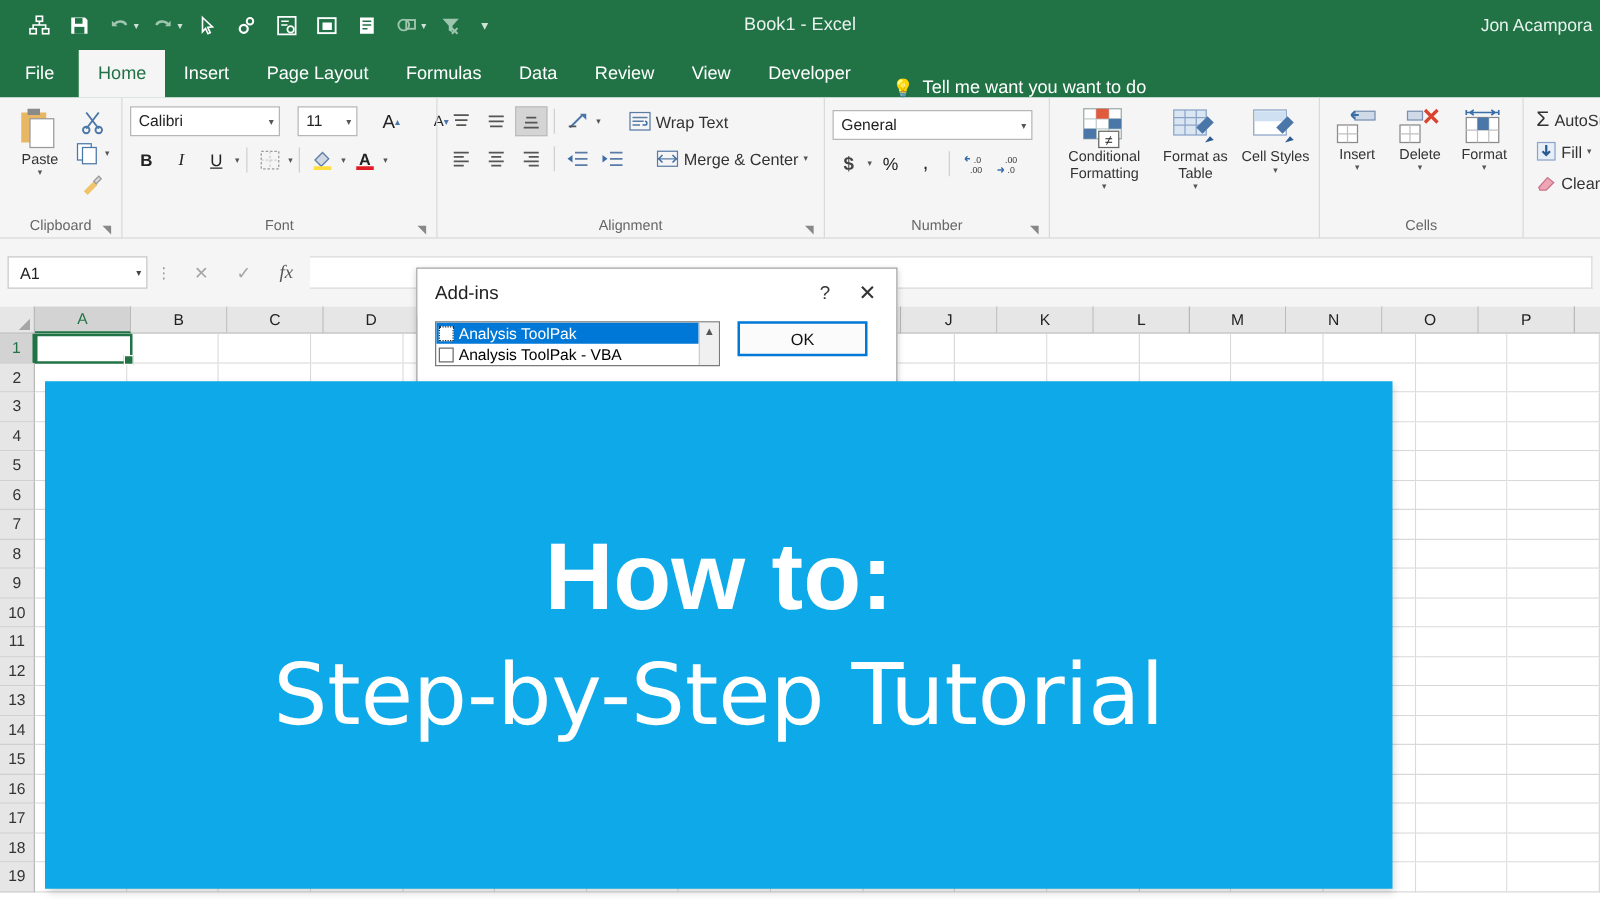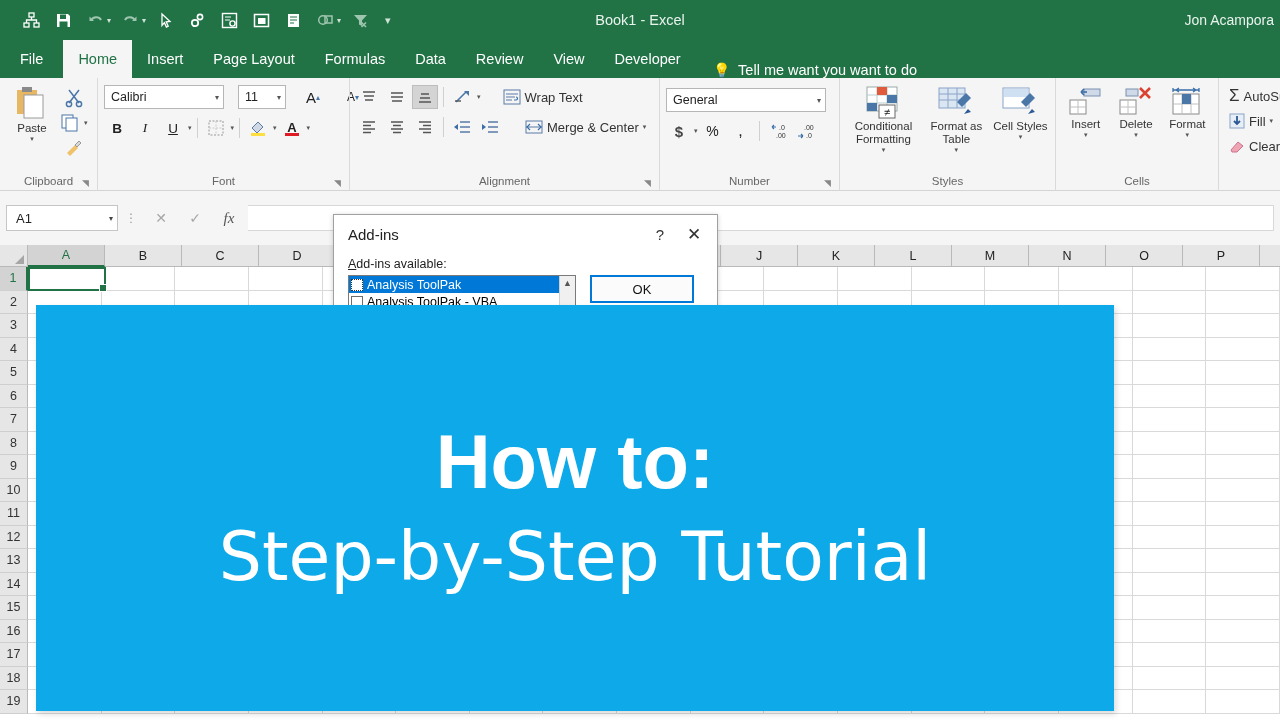--- a/index.html
+++ b/index.html
@@ -550,23 +550,20 @@
             <svg width="40" height="34" viewBox="0 0 40 34">
                 <rect x="3" y="2" width="26" height="20" fill="#fff" stroke="#8aa4c8"></rect>
                 <rect x="4" y="3" width="24" height="8" fill="#cfe0f3"></rect>
                 <path d="M21 16l9-9 5 5-9 9z" fill="#4a77a8"></path>
                 <path d="M28 28l4-5 3 3z" fill="#2a5a94"></path>
               </svg>
           </span>
           <span>Cell Styles</span>
           <span class="caret">▾</span>
         </div>
-      </div>
-      <div class="group-label">
-        <span>Styles</span>
       </div>
     </div>
 
     <div class="group" style="width:163px;">
       <div class="group-body cells-row">
         <div class="btn-big" style="width:50px;">
           <span class="icon-sq">
             <svg width="36" height="32" viewBox="0 0 36 32">
                 <rect x="2" y="14" width="16" height="14" fill="#fff" stroke="#8a8a8a"></rect>
                 <path d="M10 14v14M2 21h16" stroke="#c0c0c0"></path>
@@ -1059,23 +1056,20 @@
     </div>
   </div>
 
   <div class="dialog">
     <div class="dlg-title">
       <span class="t">Add-ins</span>
       <span class="dlg-btn">?</span>
       <span class="dlg-btn x">✕</span>
     </div>
     <div class="dlg-body">
-      <div class="dlg-label">
-        <u>A</u><span>dd-ins available:</span>
-      </div>
       <div class="dlg-row">
         <div class="listbox">
           <div class="listinner">
             <div class="litem sel">
               <span class="chk dotted"></span>
               <span>Analysis ToolPak</span>
             </div>
             <div class="litem">
               <span class="chk"></span>
               <span>Analysis ToolPak - VBA</span>

